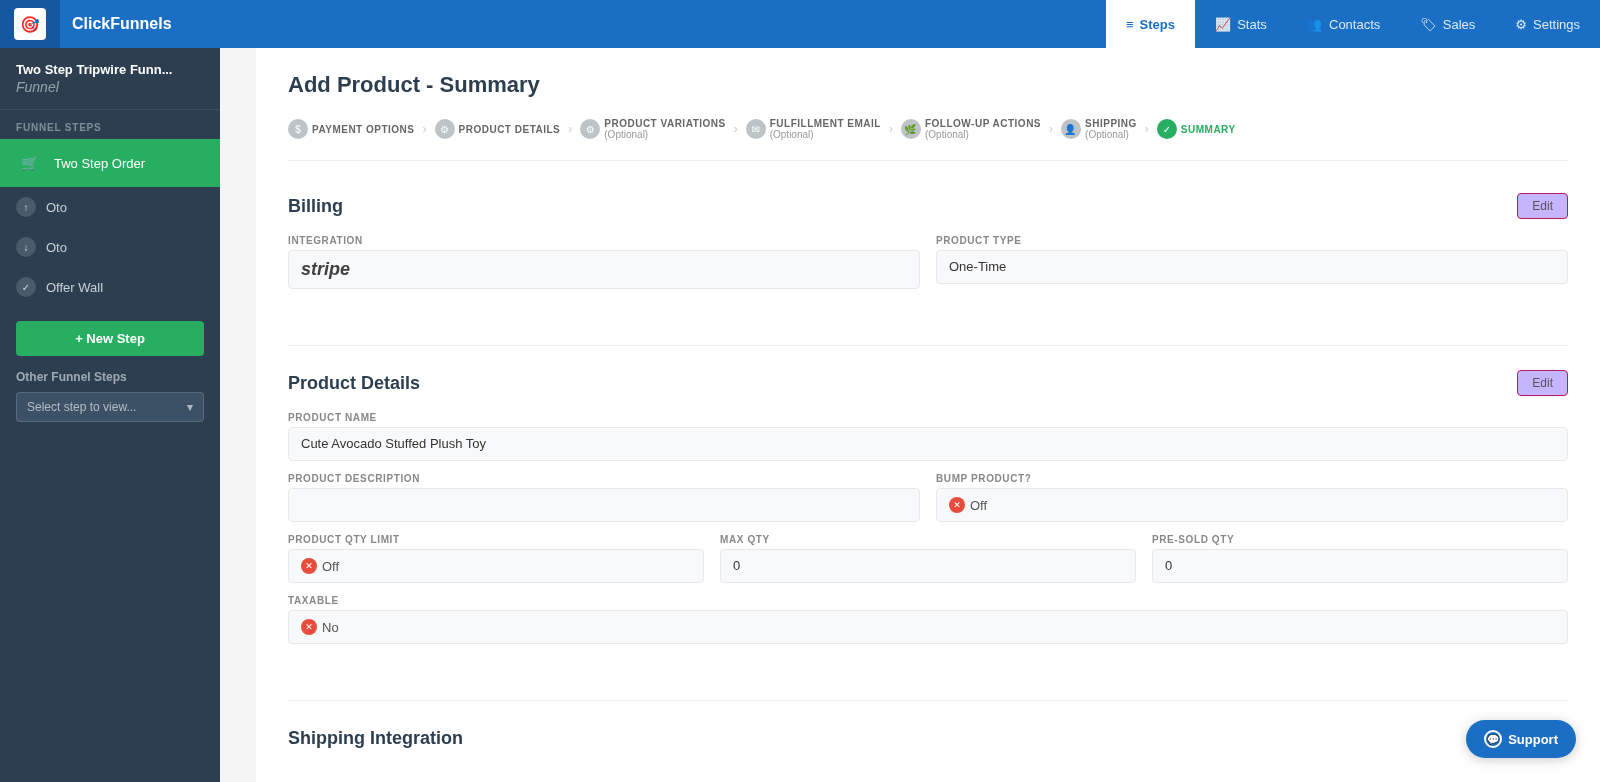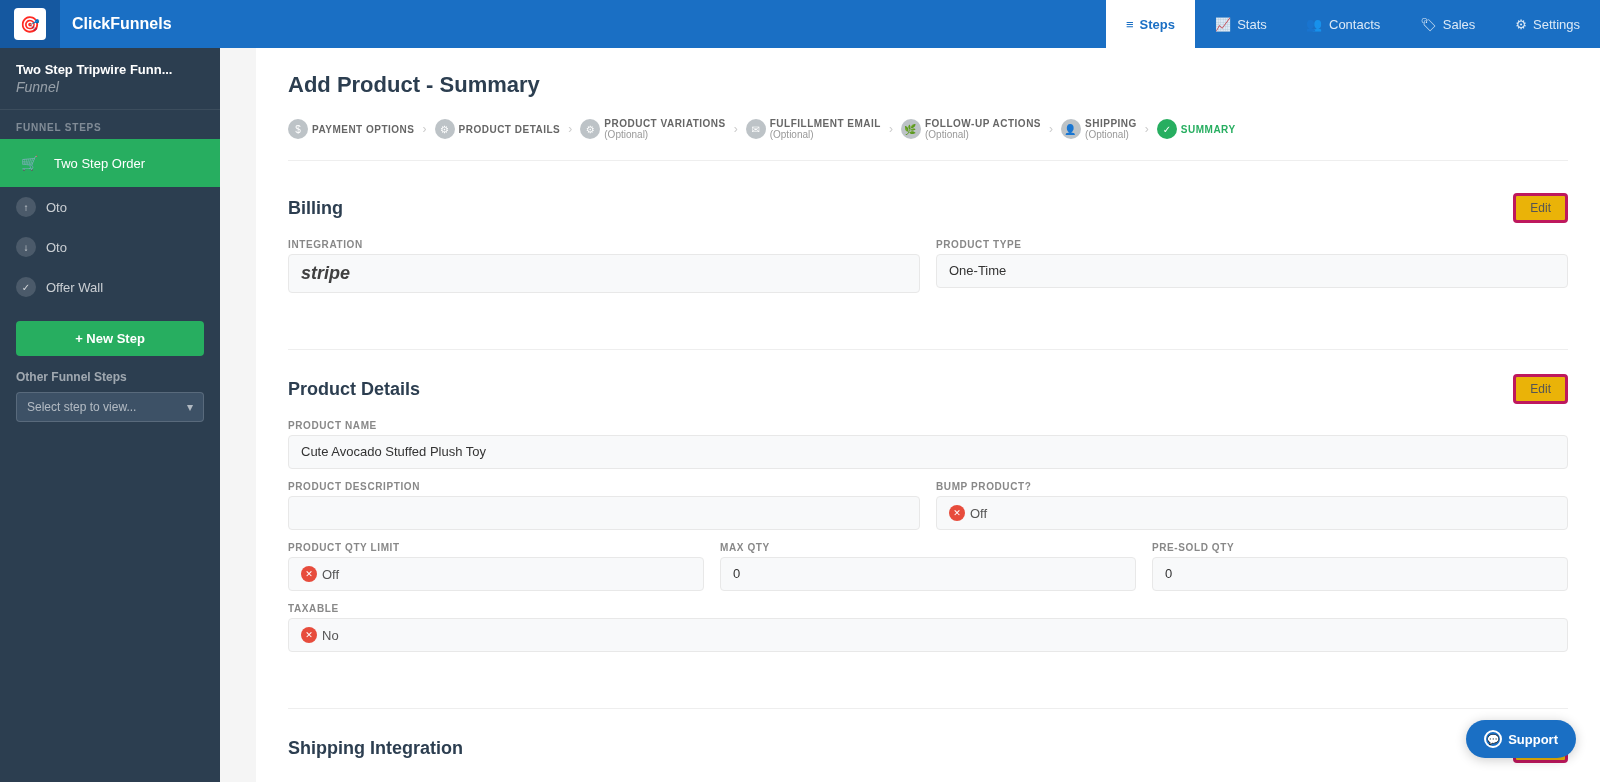--- a/index.html
+++ b/index.html
@@ -244,22 +244,22 @@
       align-items: center;
       justify-content: space-between;
       margin-bottom: 16px;
     }
     .section-title {
       font-size: 18px;
       font-weight: 700;
       color: #2c3e50;
     }
     .edit-btn {
-      background: #eab308;
-      border: 3px solid #be185d;
+      background: #c4b5fd;
+      border: 1px solid #be185d;
       border-radius: 4px;
       padding: 5px 14px;
       font-size: 12px;
       color: #555;
       cursor: pointer;
       text-align: right;
     }
 
     
     .field-row {

